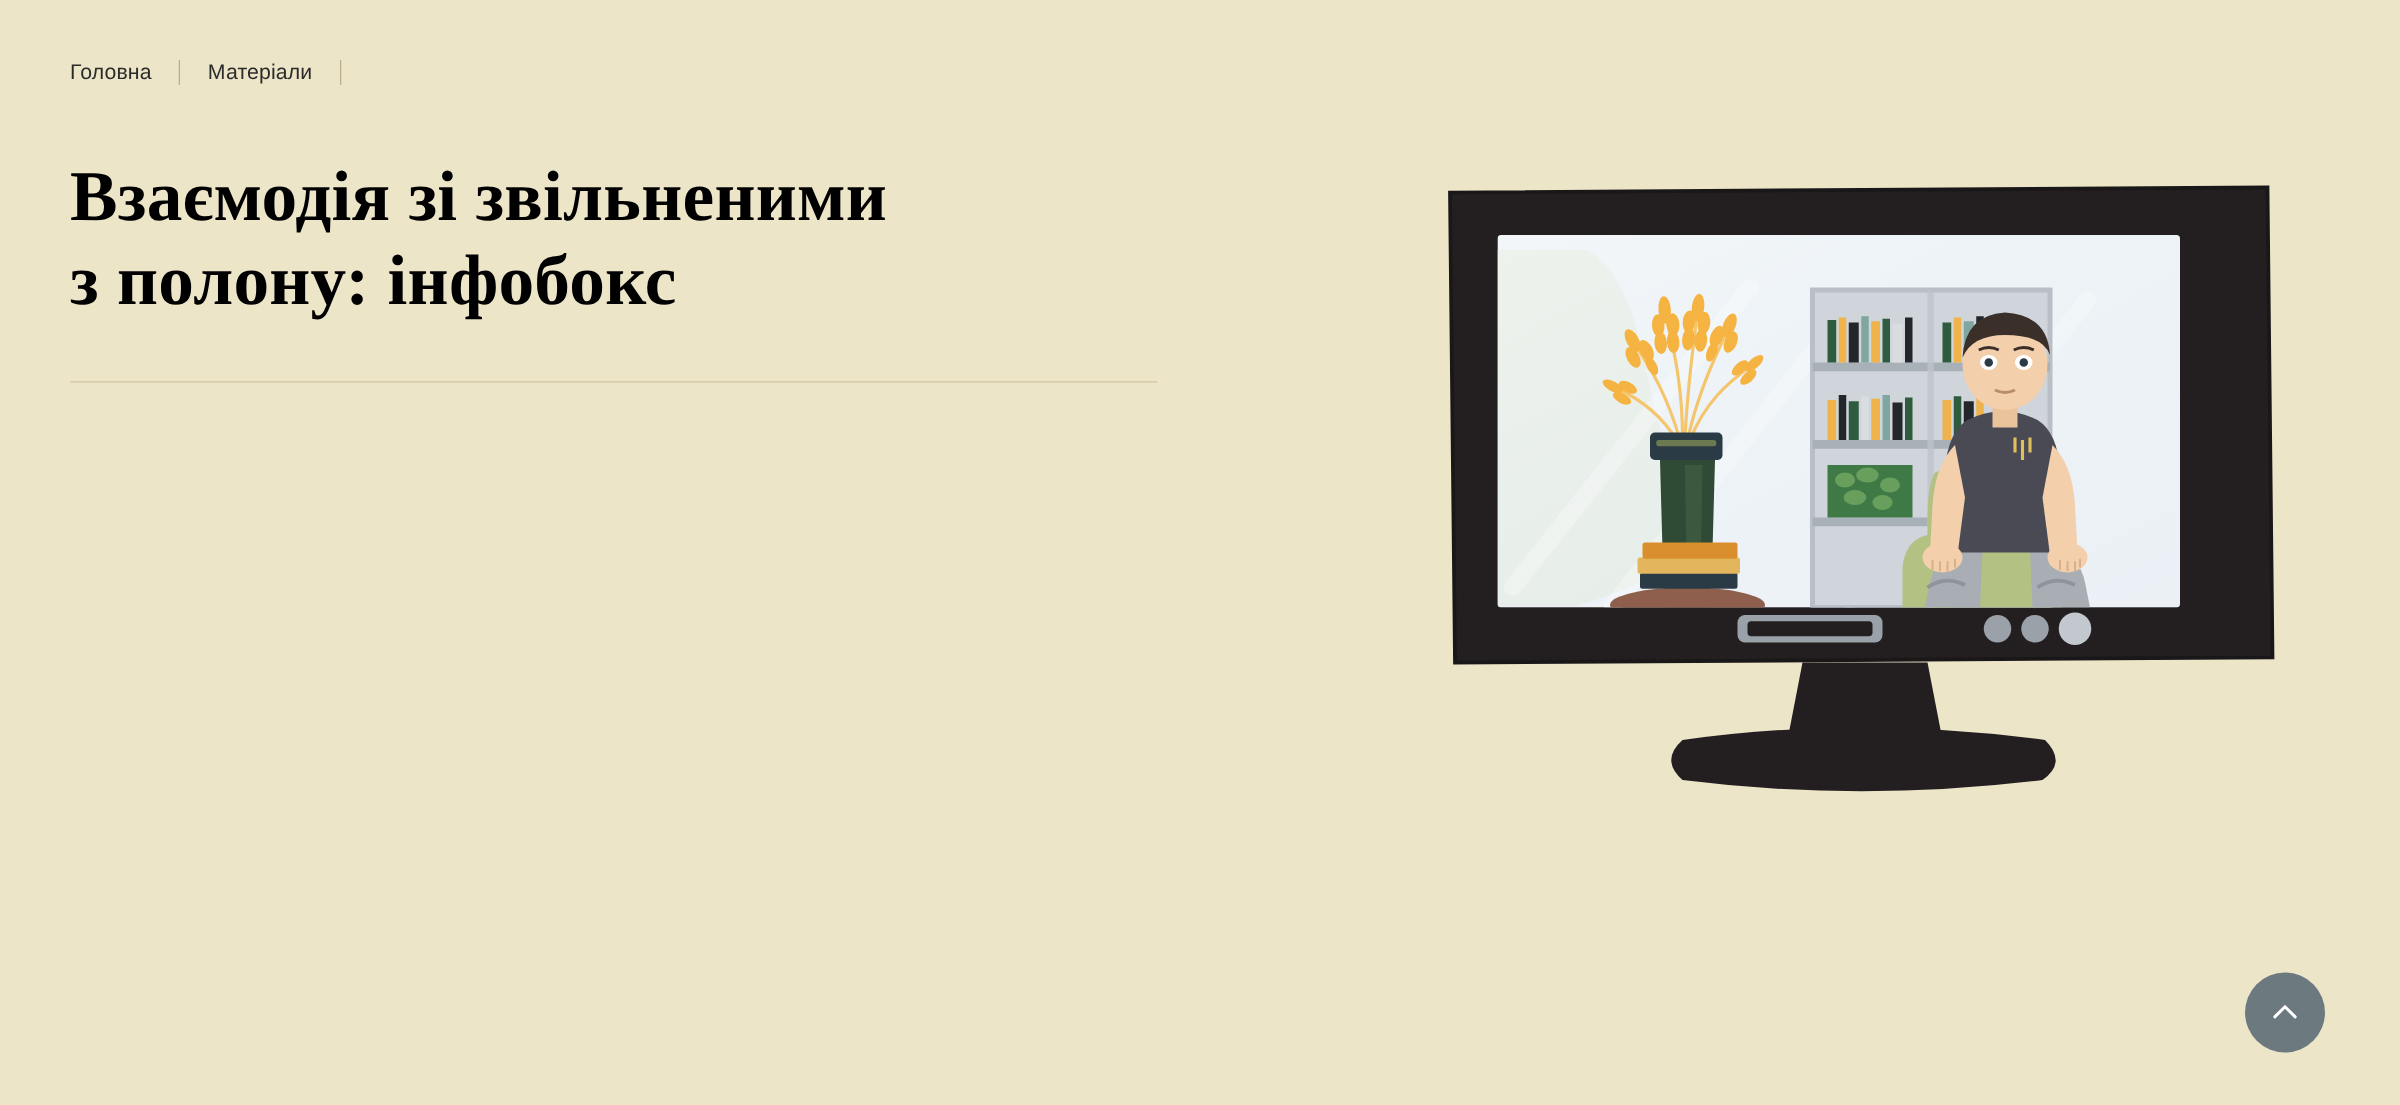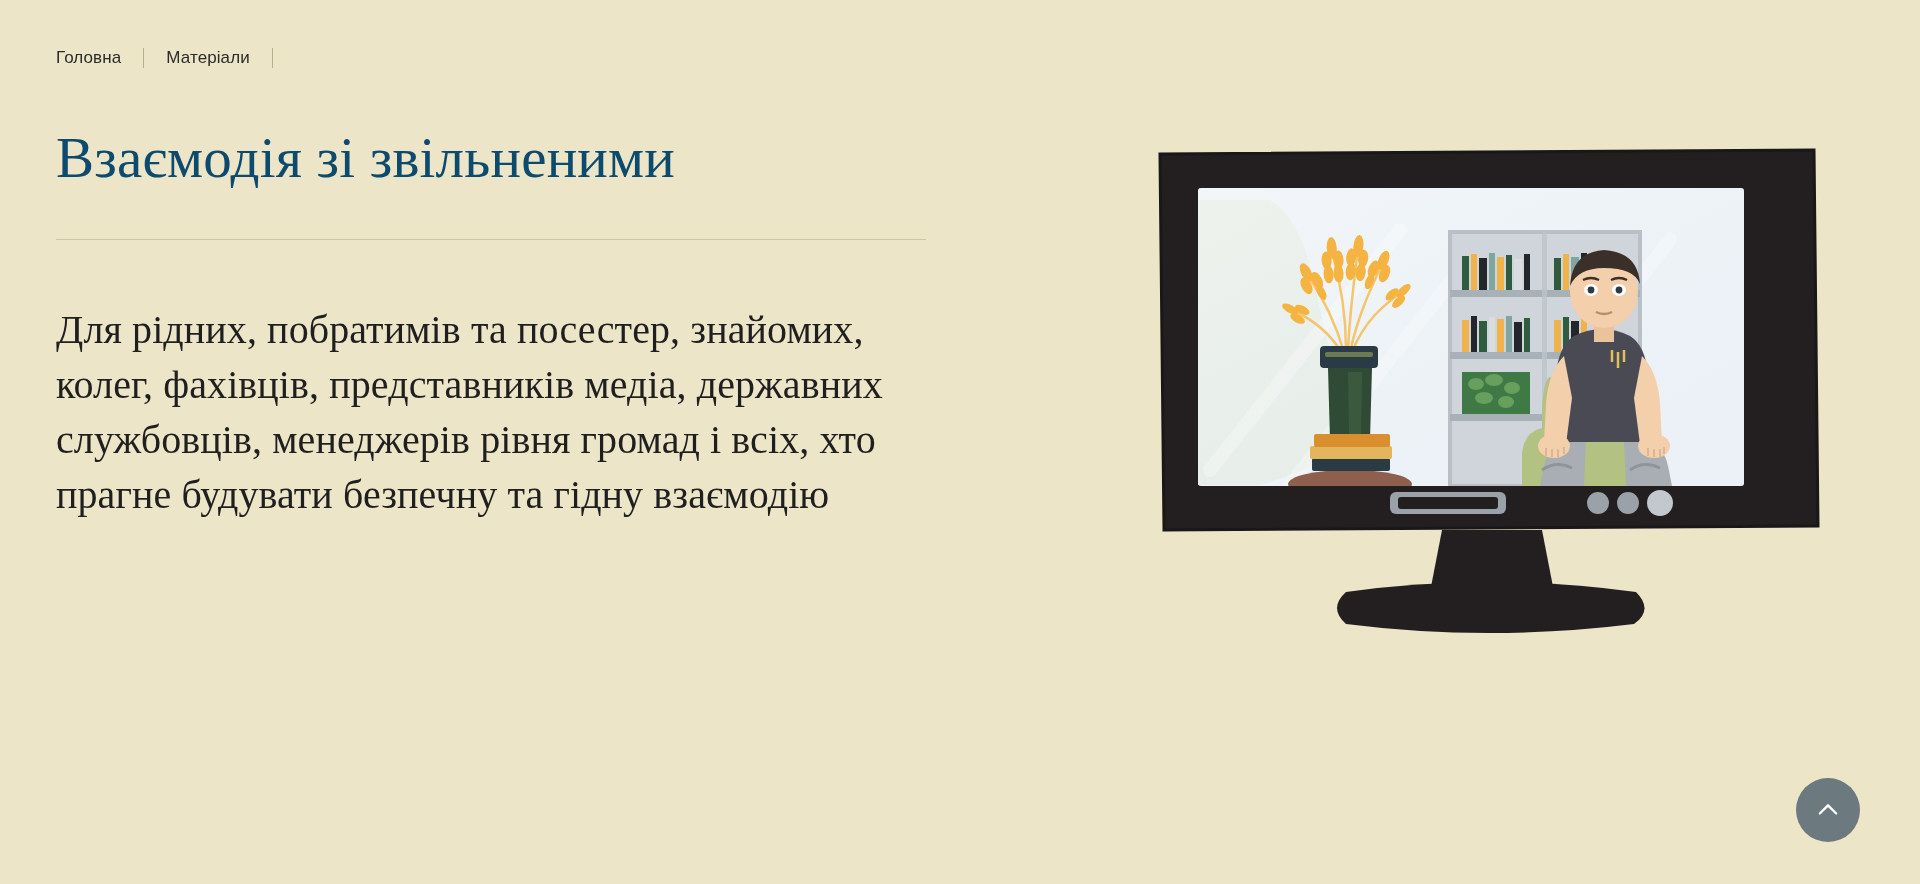--- a/index.html
+++ b/index.html
@@ -48,22 +48,22 @@
   .left-col {
     position: absolute;
     left: 56px;
     top: 125px;
     width: 880px;
   }
   .page-title {
     font-family: "Liberation Serif", "DejaVu Serif", serif;
     font-size: 57px;
     line-height: 1.17;
-    font-weight: 400;
-    color: #0c4a6e;
+    font-weight: 700;
+    color: #000000;
     letter-spacing: .2px;
     max-width: 720px;
   }
   .title-divider {
     margin-top: 47px;
     width: 870px;
     height: 1px;
     background: #cfc4a2;
   }
   .lead-text {
@@ -109,25 +109,25 @@
 <nav class="breadcrumb">
   <a class="crumb-link" href="#">Головна</a>
   <span class="crumb-sep"></span>
   <a class="crumb-link" href="#">Матеріали</a>
   <span class="crumb-sep"></span>
 </nav>
 
 <div class="left-col">
   <h1 class="page-title">
     <span>Взаємодія зі звільненими</span><br>
+    <span>з полону: інфобокс</span>
   </h1>
 
   <div class="title-divider"></div>
 
-  <p class="lead-text">Для рідних, побратимів та посестер, знайомих, колег, фахівців, представників медіа, державних службовців, менеджерів рівня громад і всіх, хто прагне будувати безпечну та гідну взаємодію</p>
 </div>
 
 <div class="illustration">
   <svg viewBox="0 0 680 520" xmlns="http://www.w3.org/2000/svg" aria-hidden="true">
     <defs>
       <clipPath id="screenClip">
         <rect x="48" y="48" width="546" height="298" rx="3"></rect>
       </clipPath>
       <linearGradient id="screenSheen" x1="0" y1="0" x2="1" y2="1">
         <stop offset="0%" stop-color="#ffffff" stop-opacity="0.75"></stop>

